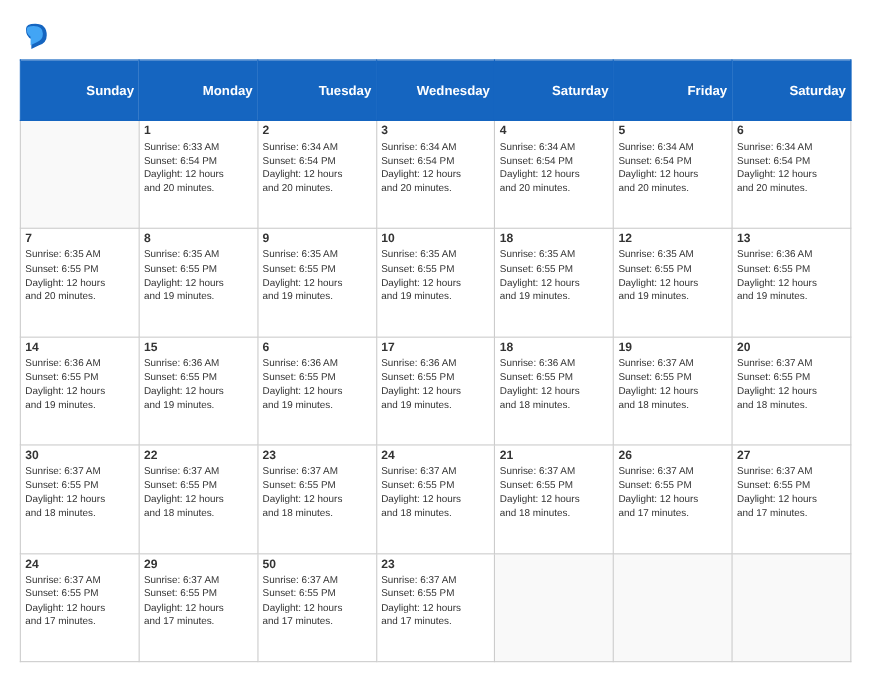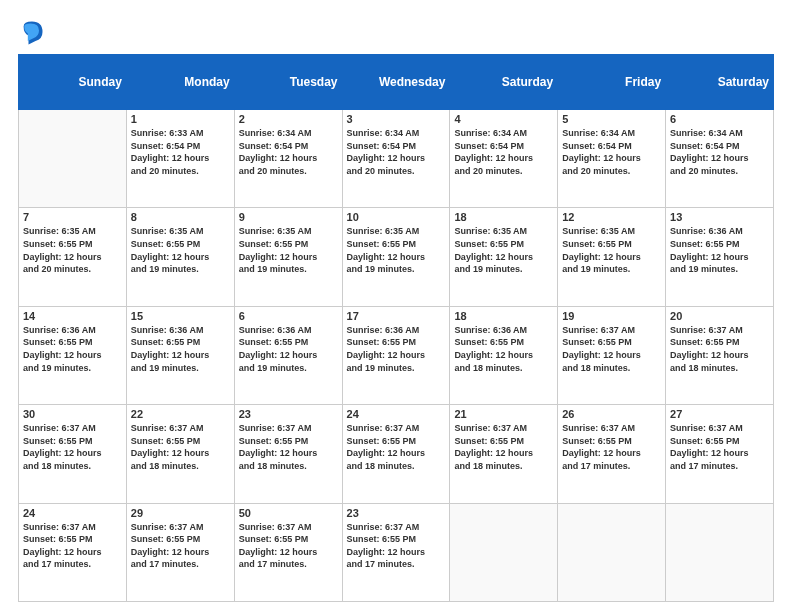--- a/index.html
+++ b/index.html
@@ -93,21 +93,20 @@
     .day-num {
       font-weight: bold;
       font-size: 11px;
       margin-bottom: 2px;
       display: block;
     }
     .day-info {
       font-size: 9px;
       line-height: 1.4;
       color: #333;
-      font-weight: bold;
     }
   </style>
 </head>
 <body>
 
 <div class="page">
   <div class="header">
     <div class="logo">
       <svg class="logo-icon" viewBox="0 0 40 40">
         <path d="M20 5 Q35 5 35 20 Q35 30 25 33 L15 38 L15 25 Q8 22 8 12 Q8 5 20 5Z" fill="#1565c0"></path>

